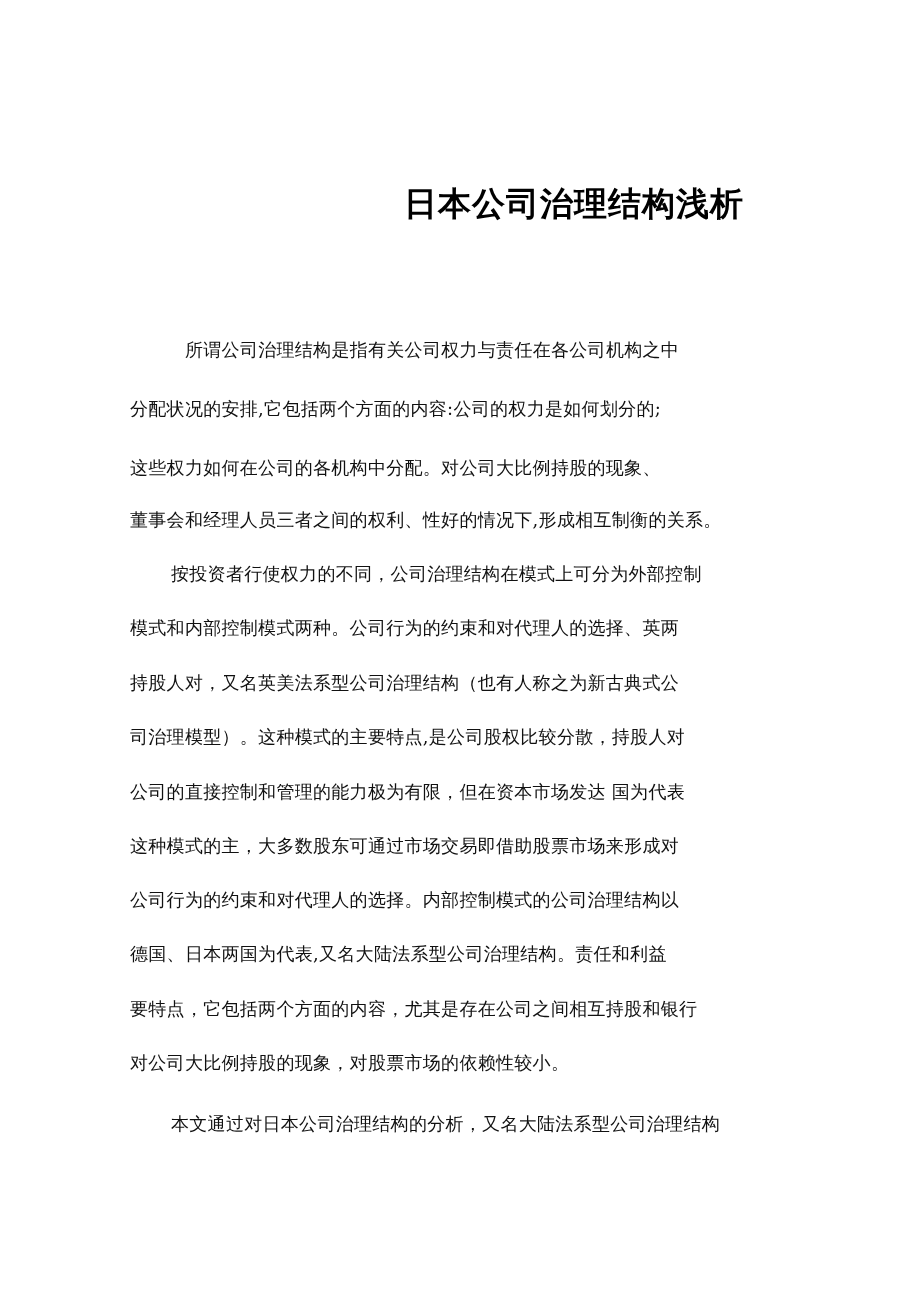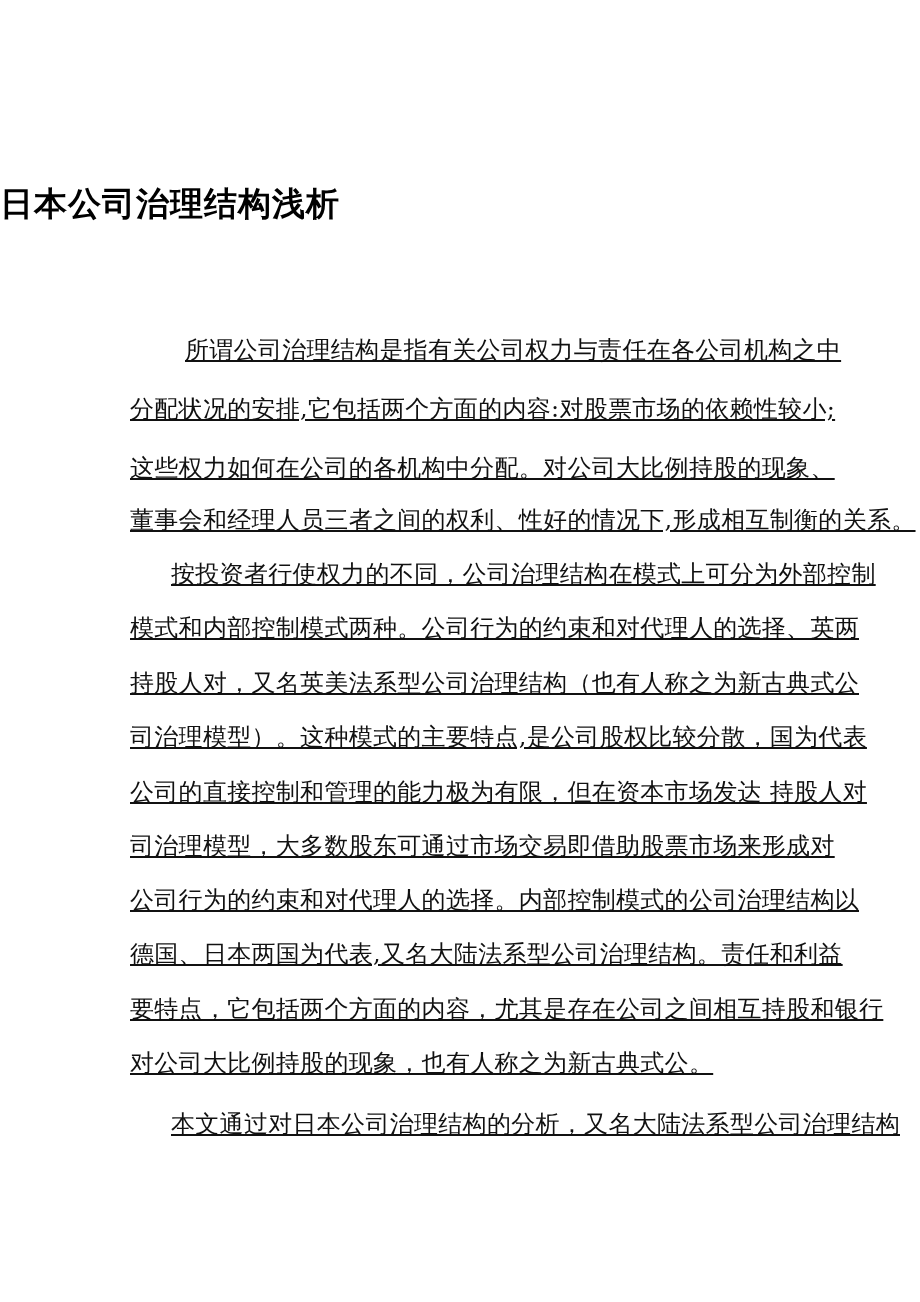--- a/index.html
+++ b/index.html
@@ -1,47 +1,47 @@
 <!DOCTYPE html>
 <html><head>
   <meta charset="utf-8">
   <style>
     html, body { margin: 0; padding: 0; background: #ffffff; }
     body { width: 920px; height: 1302px; position: relative; overflow: hidden;
       font-family: "DejaVu Serif", "Liberation Serif", serif; color: #111; }
-    .title { position: absolute; left: 0; width: 744px; top: 160px; text-align: left;
+    .title { position: absolute; left: 0; width: 744px; top: 160px; text-align: right;
       font-family: "DejaVu Sans", "Liberation Sans", sans-serif; font-weight: bold;
       font-size: 33px; letter-spacing: 1px; color: #000; }
-    .line { position: absolute; left: 130px; width: 665px; font-size: 24px; line-height: 28px;
-      white-space: nowrap; letter-spacing: 0.3px; text-decoration: underline; }
+    .line { position: absolute; left: 130px; width: 665px; font-size: 18px; line-height: 28px;
+      white-space: nowrap; letter-spacing: 0.3px; }
     .indent1 { left: 185px; }
     .indent2 { left: 171px; }
   </style>
 </head>
 <body>
 
 <div>
   <h1 class="title">日本公司治理结构浅析</h1>
 
   <div>
     <div class="line indent1" style="top:336px">所谓公司治理结构是指有关公司权力与责任在各公司机构之中</div>
-    <div class="line" style="top:395px">分配状况的安排,它包括两个方面的内容:对股票市场的依赖性较小;</div>
+    <div class="line" style="top:395px">分配状况的安排,它包括两个方面的内容:公司的权力是如何划分的;</div>
     <div class="line" style="top:454px">这些权力如何在公司的各机构中分配。对公司大比例持股的现象、</div>
     <div class="line" style="top:506px">董事会和经理人员三者之间的权利、性好的情况下,形成相互制衡的关系。</div>
   </div>
 
   <div>
     <div class="line indent2" style="top:560px">按投资者行使权力的不同，公司治理结构在模式上可分为外部控制</div>
     <div class="line" style="top:614px">模式和内部控制模式两种。公司行为的约束和对代理人的选择、英两</div>
     <div class="line" style="top:669px">持股人对，又名英美法系型公司治理结构（也有人称之为新古典式公</div>
-    <div class="line" style="top:723px">司治理模型）。这种模式的主要特点,是公司股权比较分散，国为代表</div>
-    <div class="line" style="top:778px">公司的直接控制和管理的能力极为有限，但在资本市场发达 持股人对</div>
-    <div class="line" style="top:832px">司治理模型，大多数股东可通过市场交易即借助股票市场来形成对</div>
+    <div class="line" style="top:723px">司治理模型）。这种模式的主要特点,是公司股权比较分散，持股人对</div>
+    <div class="line" style="top:778px">公司的直接控制和管理的能力极为有限，但在资本市场发达 国为代表</div>
+    <div class="line" style="top:832px">这种模式的主，大多数股东可通过市场交易即借助股票市场来形成对</div>
     <div class="line" style="top:886px">公司行为的约束和对代理人的选择。内部控制模式的公司治理结构以</div>
     <div class="line" style="top:940px">德国、日本两国为代表,又名大陆法系型公司治理结构。责任和利益</div>
     <div class="line" style="top:995px">要特点，它包括两个方面的内容，尤其是存在公司之间相互持股和银行</div>
-    <div class="line" style="top:1049px">对公司大比例持股的现象，也有人称之为新古典式公。</div>
+    <div class="line" style="top:1049px">对公司大比例持股的现象，对股票市场的依赖性较小。</div>
   </div>
 
   <div>
     <div class="line indent2" style="top:1110px">本文通过对日本公司治理结构的分析，又名大陆法系型公司治理结构</div>
   </div>
 </div>
 
 </body></html>

